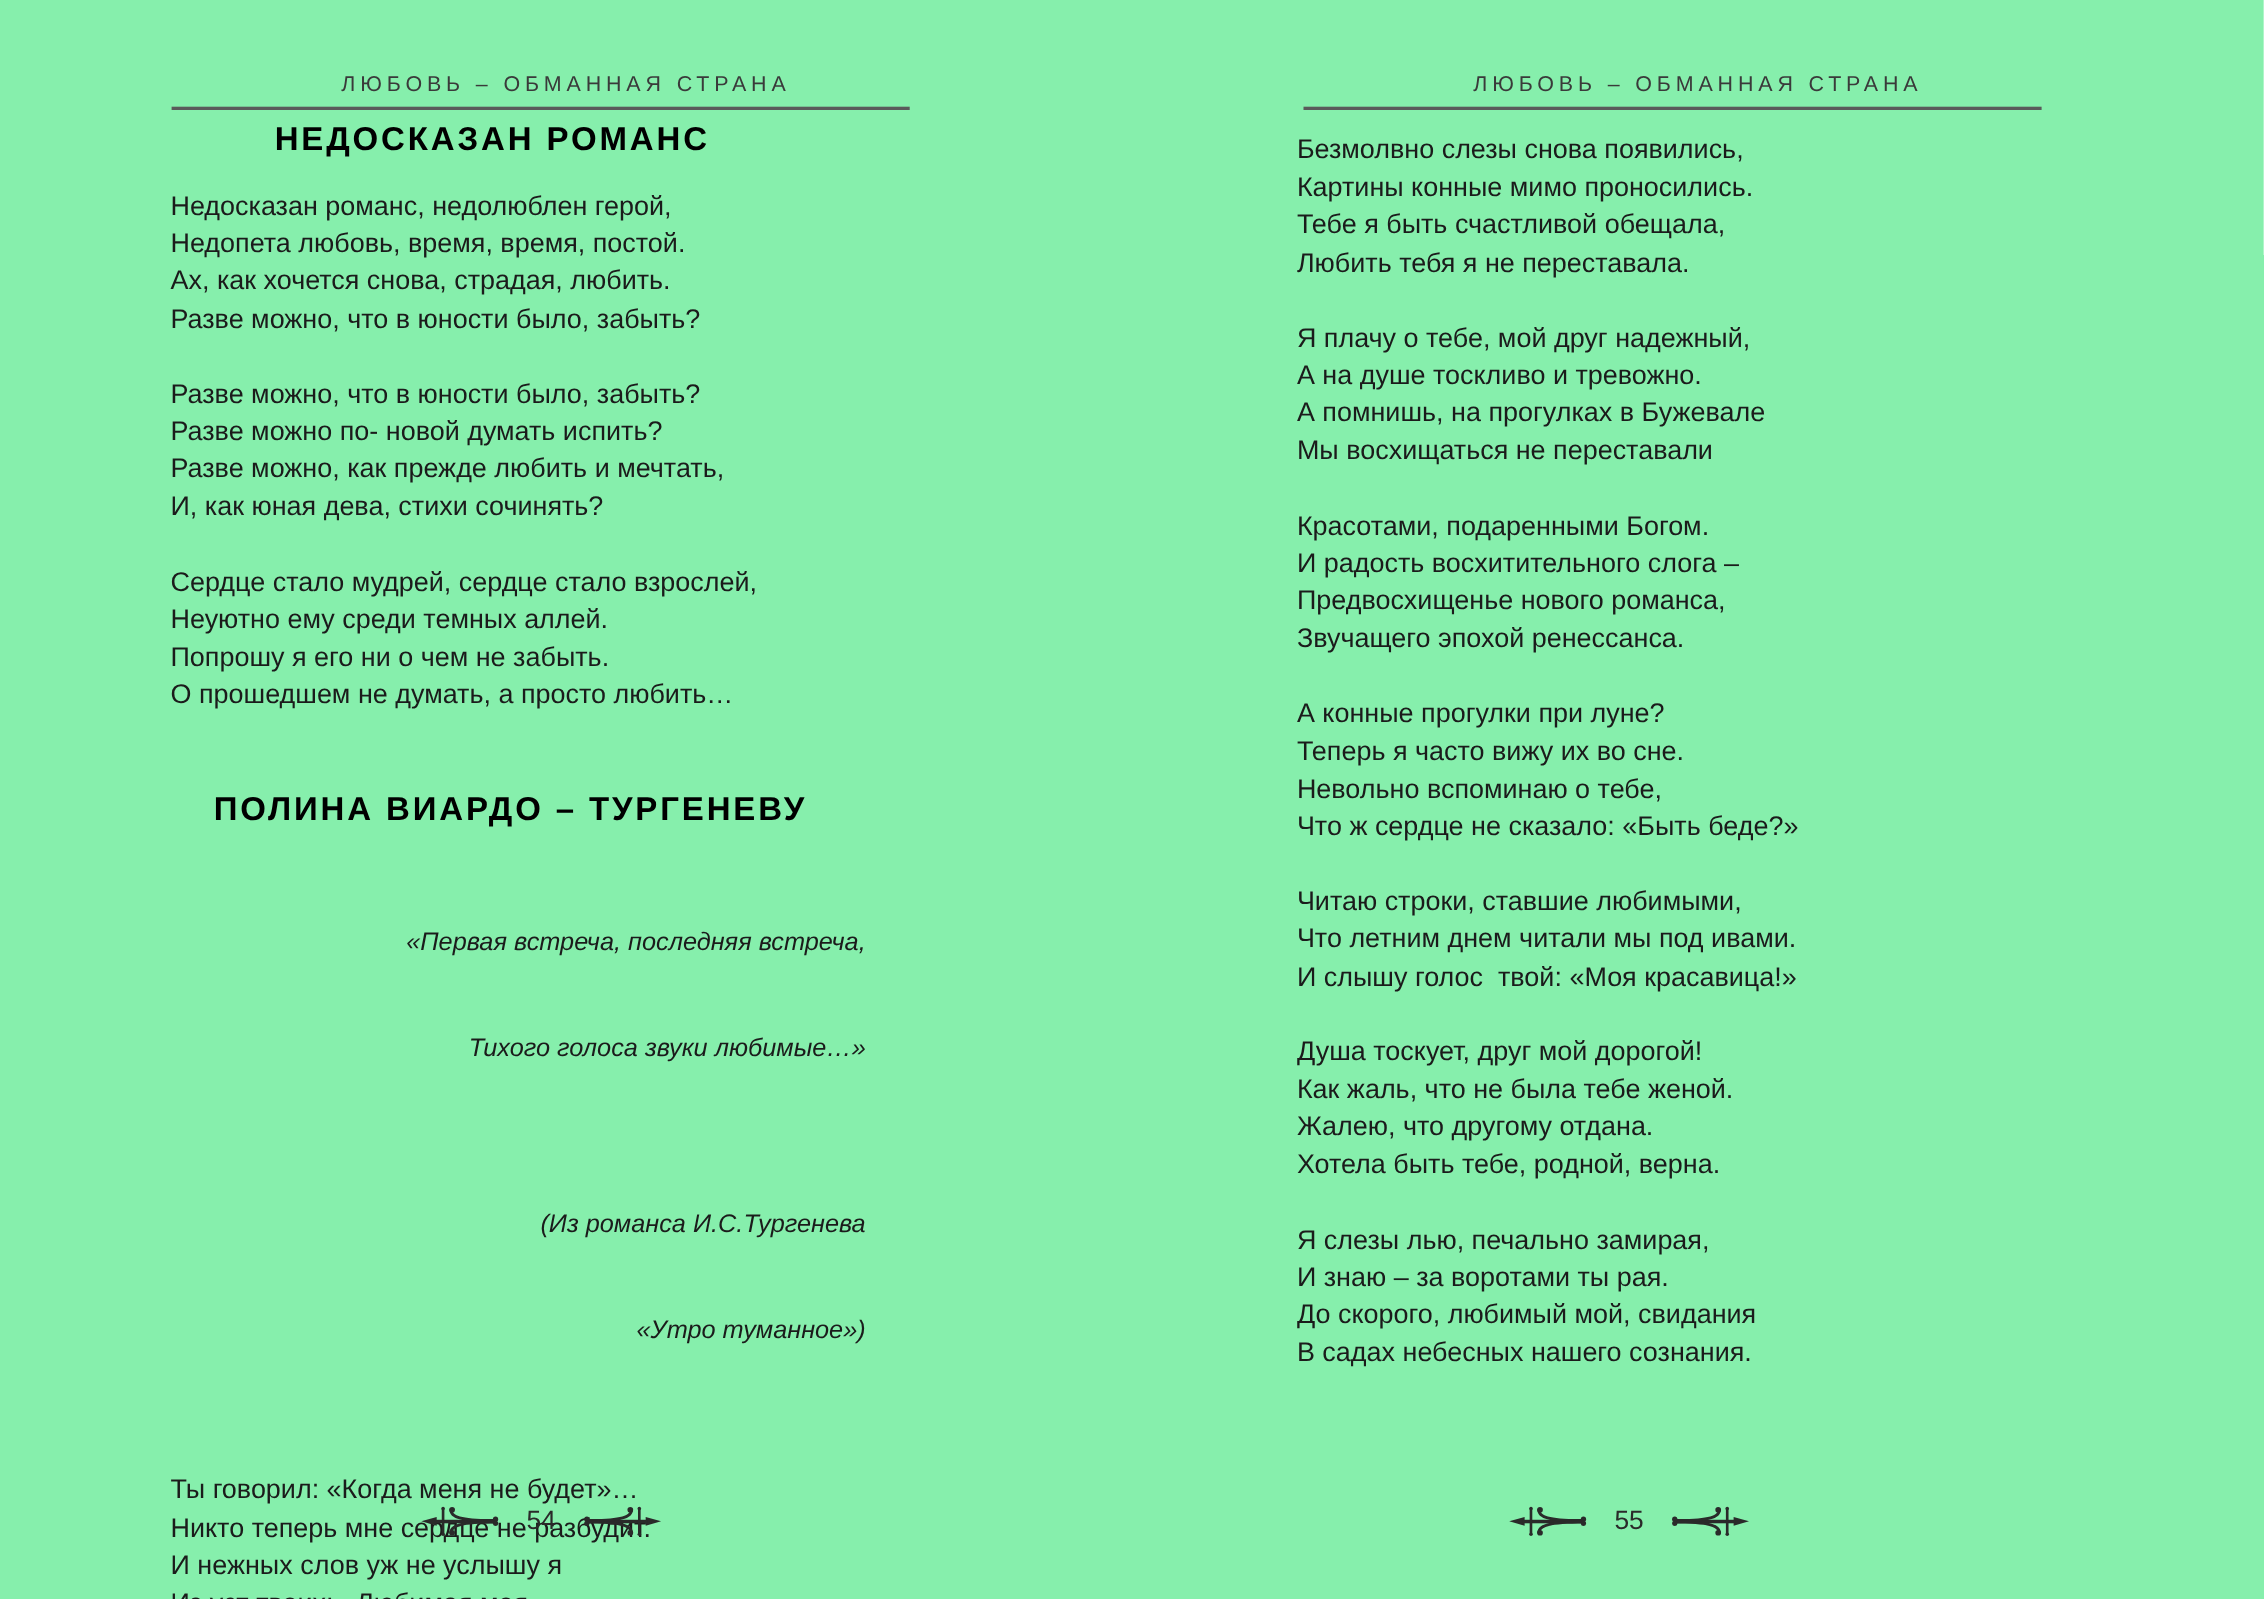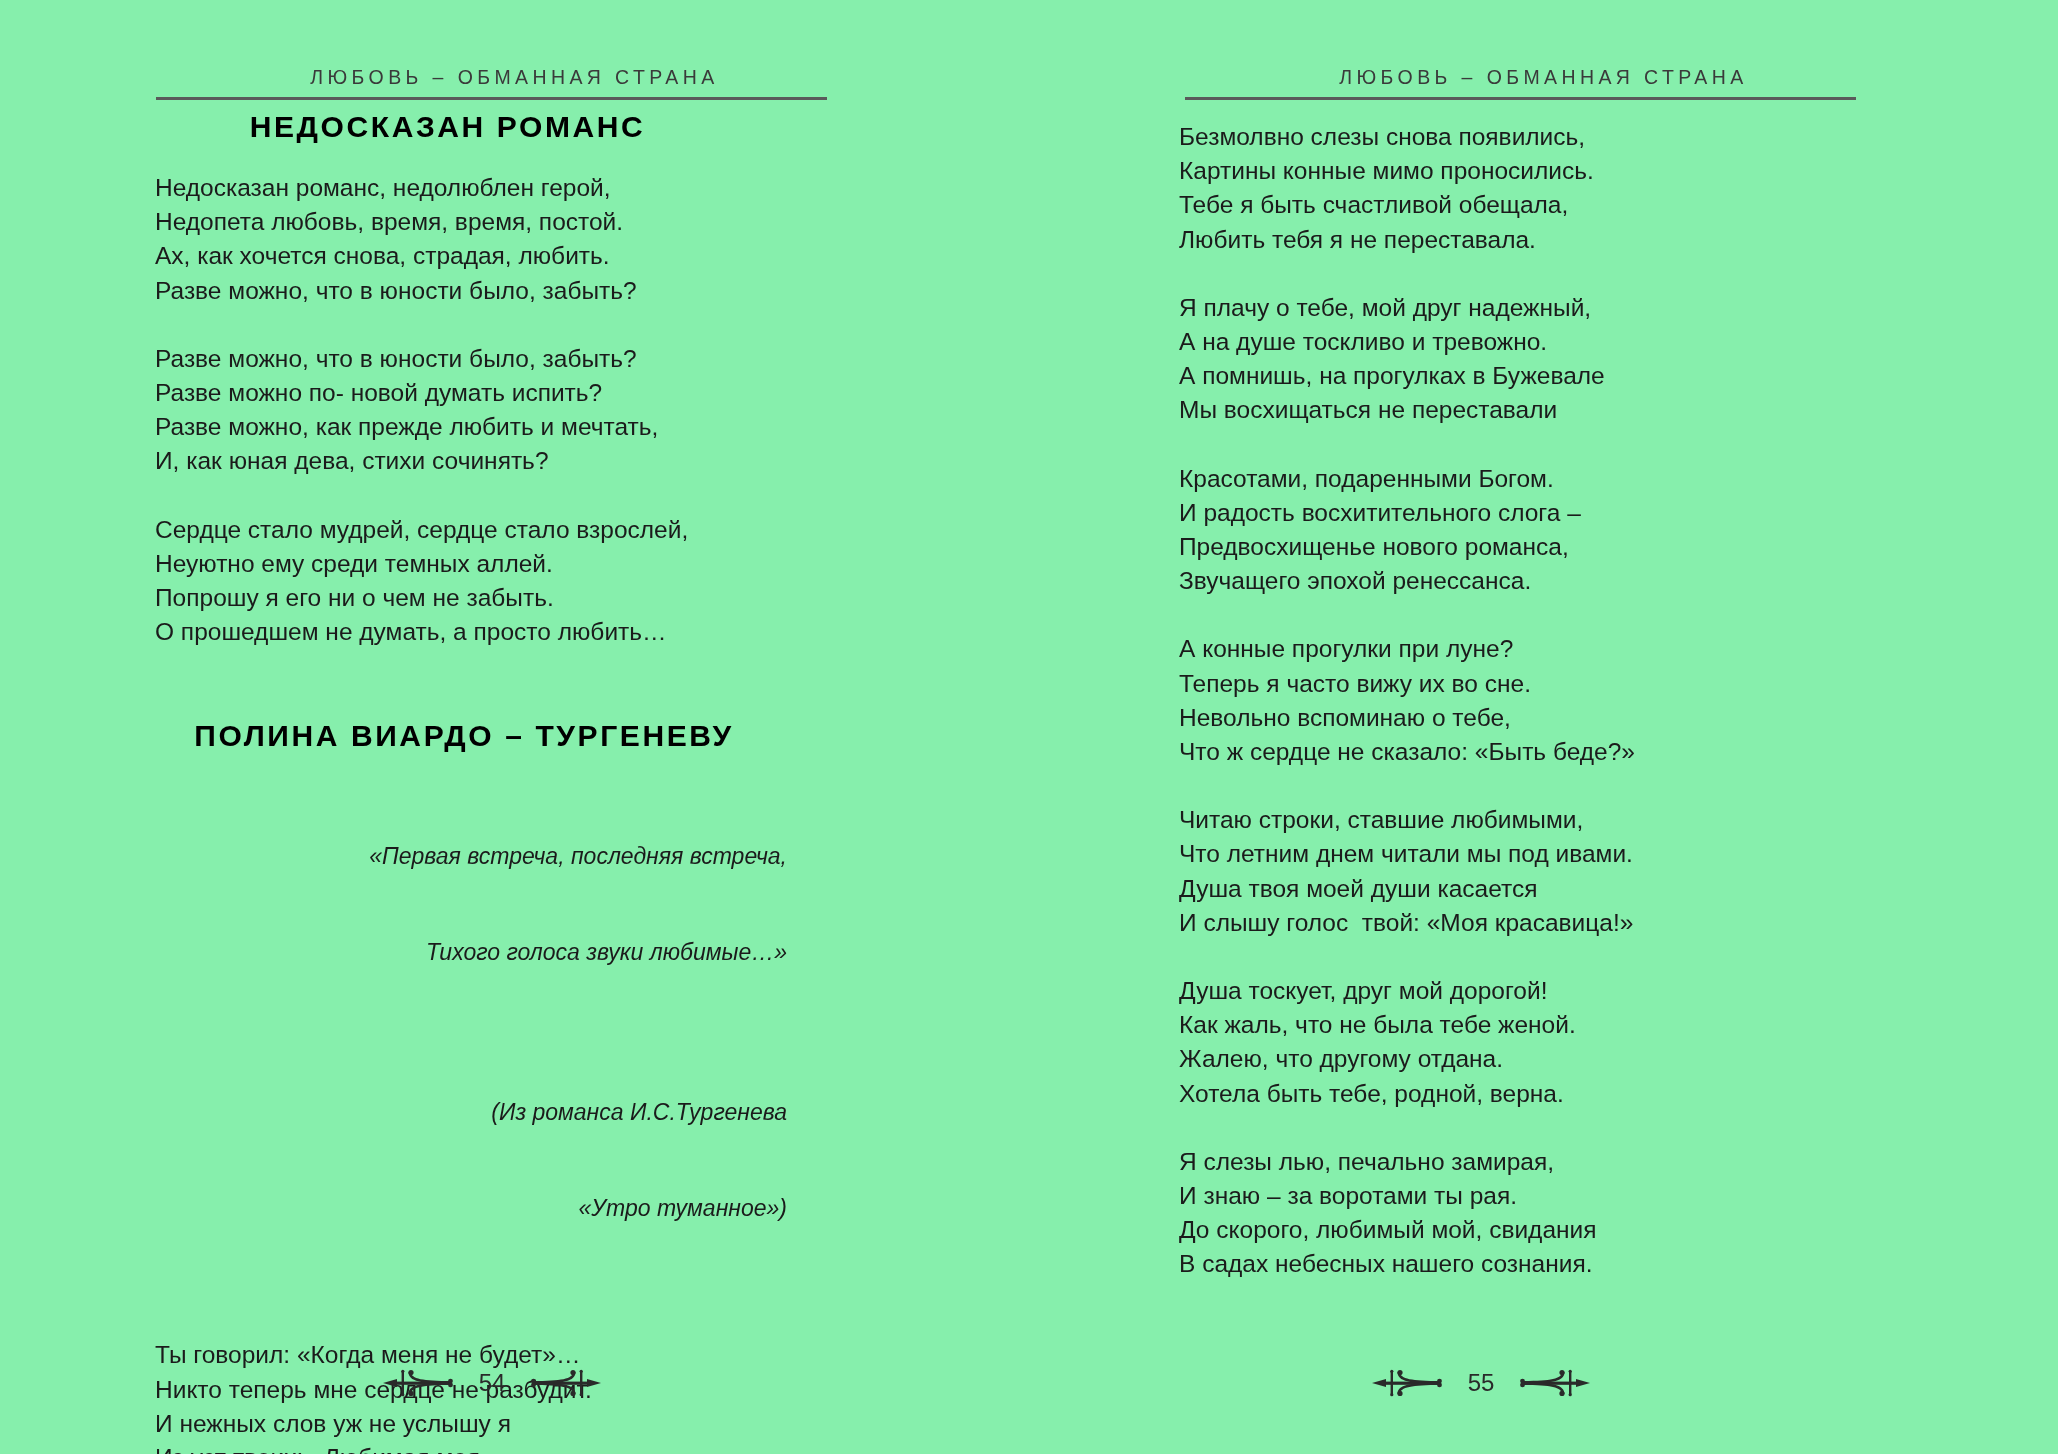--- a/index.html
+++ b/index.html
@@ -273,21 +273,20 @@
         <div class="line">Теперь я часто вижу их во сне.</div>
         <div class="line">Невольно вспоминаю о тебе,</div>
         <div class="line">Что ж сердце не сказало: «Быть беде?»</div>
       </div>
 
       <div class="stanza-gap"></div>
 
       <div class="stanza">
         <div class="line">Читаю строки, ставшие любимыми,</div>
         <div class="line">Что летним днем читали мы под ивами.</div>
-        <div class="line">Душа твоя моей души касается</div>
         <div class="line">И слышу голос  твой: «Моя красавица!»</div>
       </div>
 
       <div class="stanza-gap"></div>
 
       <div class="stanza">
         <div class="line">Душа тоскует, друг мой дорогой!</div>
         <div class="line">Как жаль, что не была тебе женой.</div>
         <div class="line">Жалею, что другому отдана.</div>
         <div class="line">Хотела быть тебе, родной, верна.</div>

